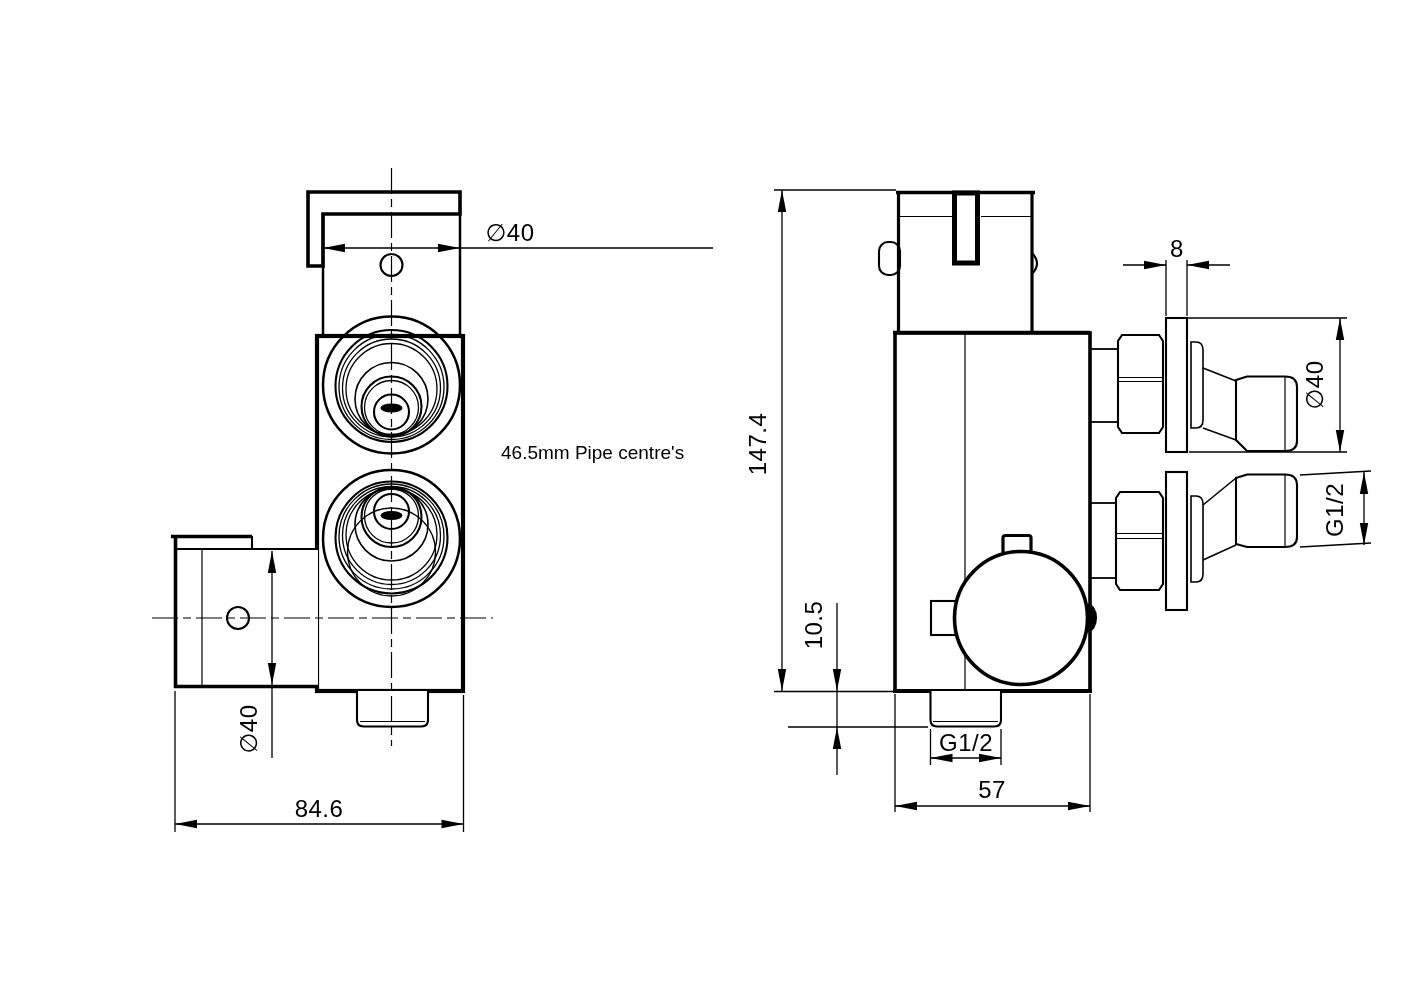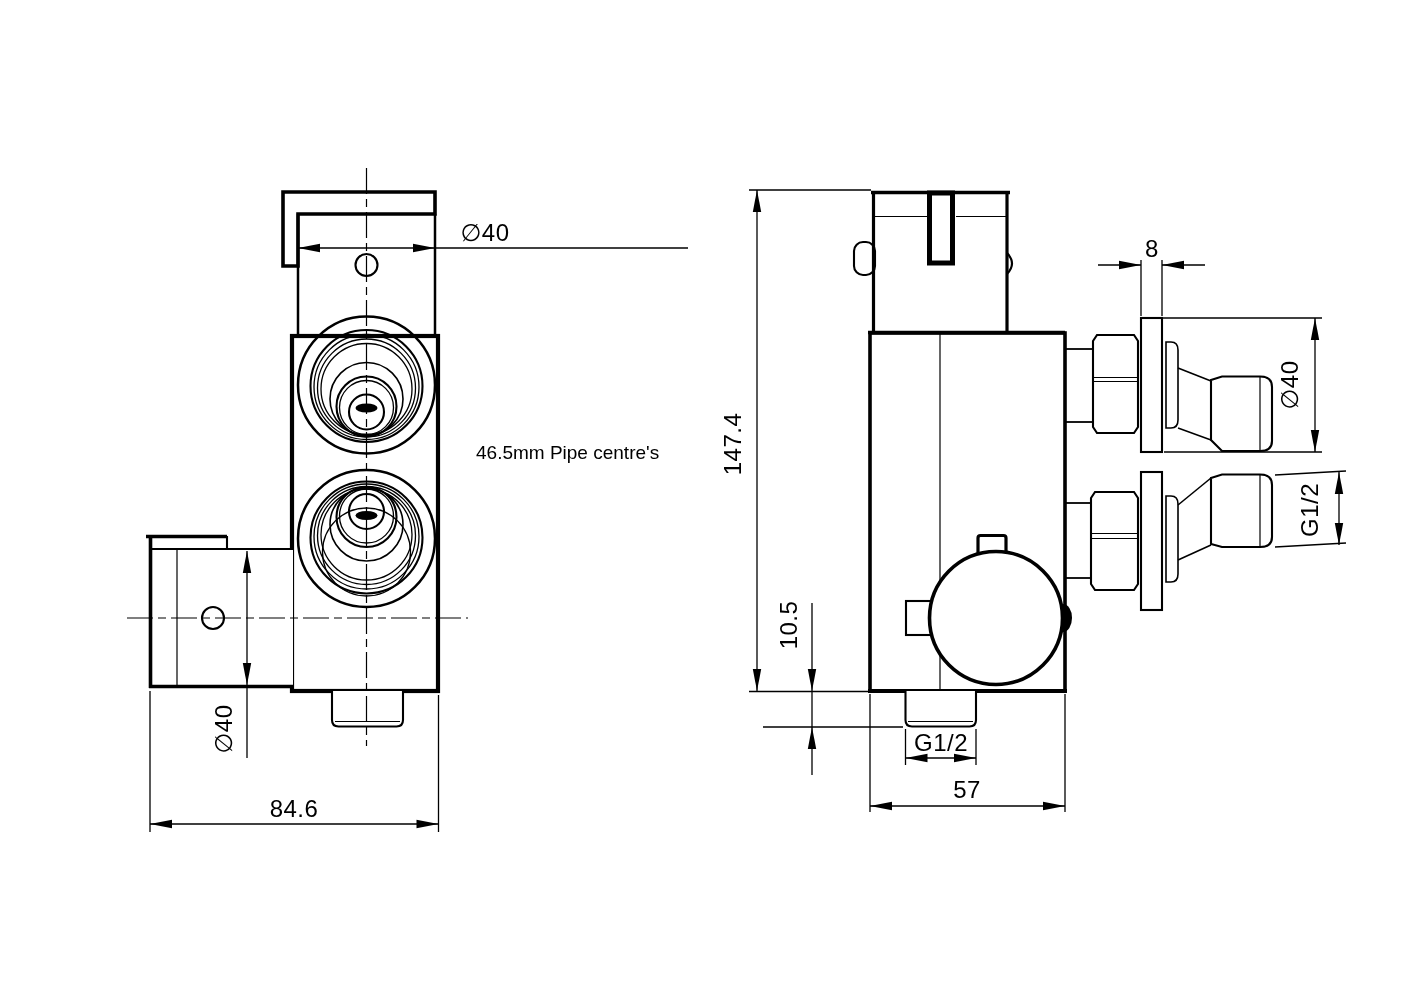--- a/index.html
+++ b/index.html
@@ -1,16 +1,16 @@
 <!DOCTYPE html>
 <html><head>
 <meta charset="utf-8">
 <style>
   html,body{margin:0;padding:0;background:#ffffff;}
-  .stage{width:1118px;height:992px;background:#fff;position:relative;}
+  .stage{width:1118px;height:992px;background:#fff;position:relative;margin-left:25px;}
   svg{display:block;}
   .ln{stroke:#000;fill:none;stroke-linecap:butt;}
   .w1{stroke-width:1.3;}
   .w12{stroke-width:1.2;}
   .w16{stroke-width:1.6;}
   .w18{stroke-width:1.8;}
   .w2{stroke-width:2.1;}
   .w25{stroke-width:2.5;}
   .w3{stroke-width:3.2;}
   .w35{stroke-width:3.6;}

